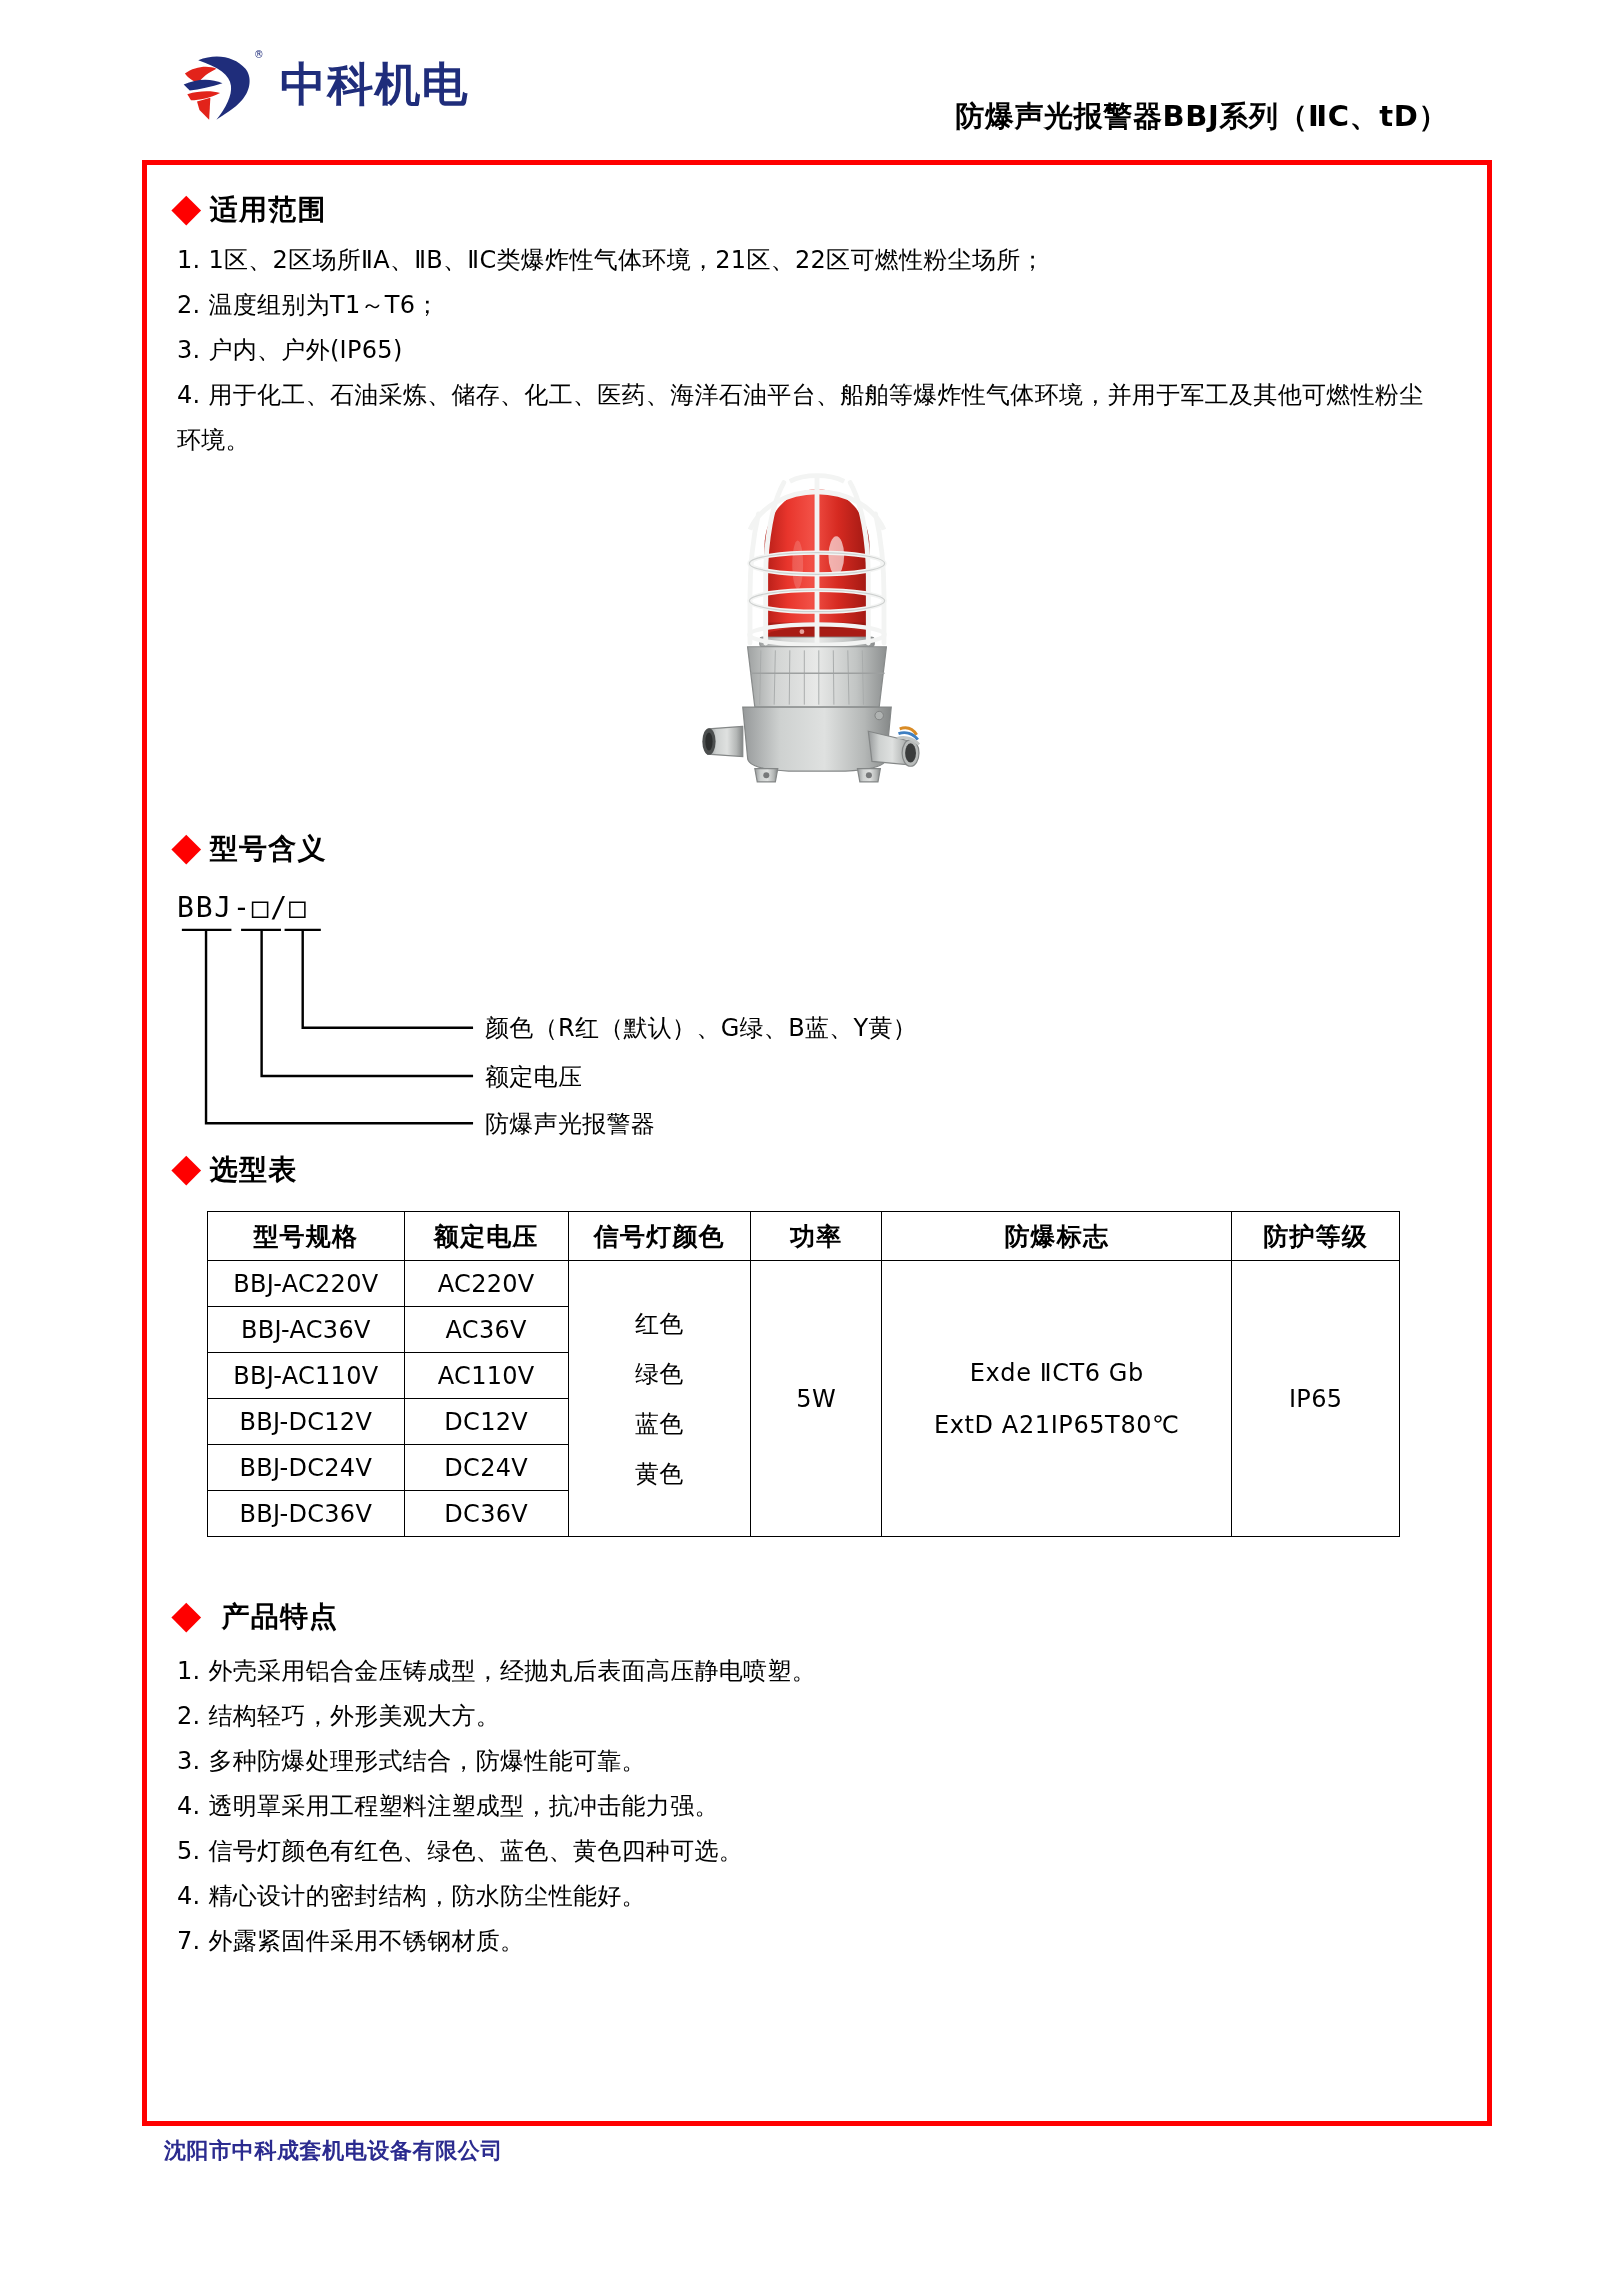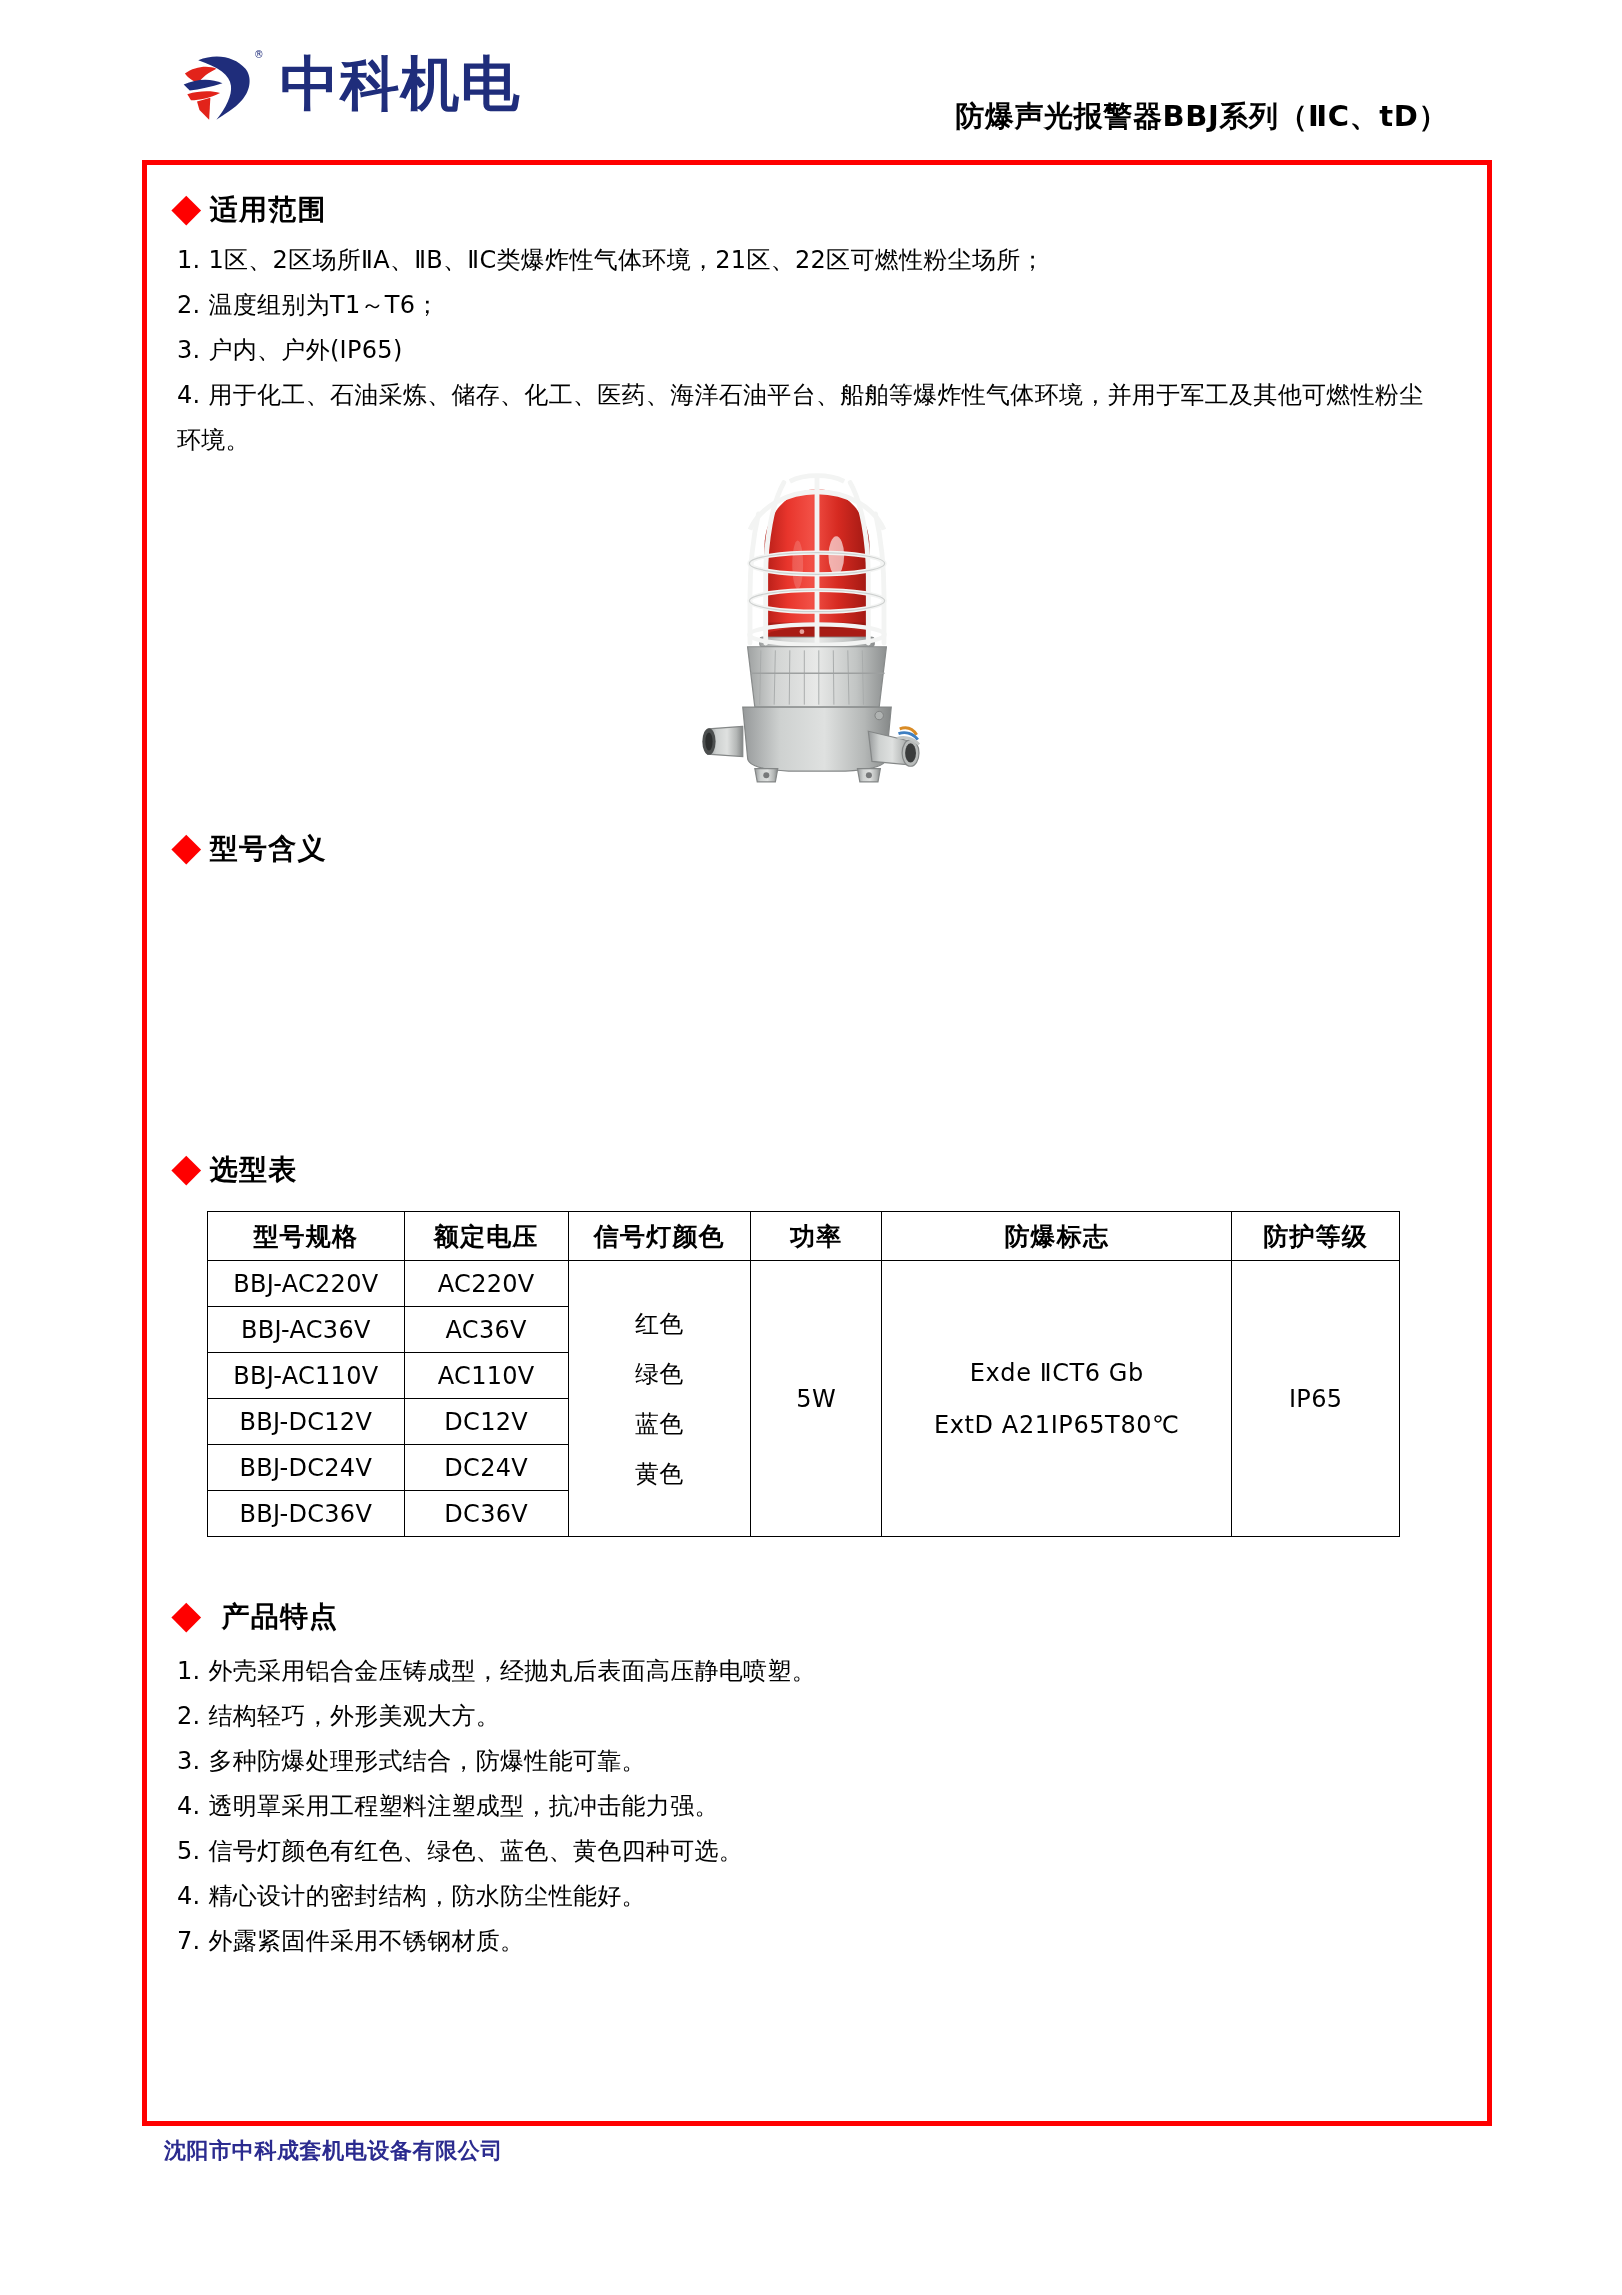--- a/index.html
+++ b/index.html
@@ -29,21 +29,21 @@
     width: 375px; height: 85px;
   }
   #logo-mark {
     position: absolute;
     left: 0; top: 0;
     width: 103px; height: 85px;
   }
   #logo-text {
     position: absolute;
     left: 106px; top: 6px;
-    font-size: 59px;
+    font-size: 46px;
     font-weight: bold;
     letter-spacing: 1.2px;
     color: #1f2d7b;
     line-height: 72px;
     white-space: nowrap;
     font-family: "DejaVu Sans", sans-serif;
   }
   #header-title {
     position: absolute;
     right: 175px;
@@ -337,20 +337,42 @@
 
       <circle cx="318" cy="430" r="7" fill="#b0b3b2" stroke="#7f8282" stroke-width="1.6"></circle>
     </svg>
   </div>
 
   <div id="sec-model" class="section-head">
     <span class="diamond"></span>
     <span>型号含义</span>
   </div>
 
+  <div id="model-diagram">
+    <div id="model-code">BBJ-□/□</div>
+
+    <svg style="position:absolute;left:0;top:35px;width:1027px;height:224px;" viewBox="0 0 1700 370" xmlns="http://www.w3.org/2000/svg">
+      <g stroke="#000000" stroke-width="4" fill="none">
+
+        <line x1="18" y1="6" x2="100" y2="6"></line>
+        <line x1="116" y1="6" x2="182" y2="6"></line>
+        <line x1="188" y1="6" x2="248" y2="6"></line>
+
+        <path d="M218 6 L218 168 L500 168"></path>
+
+        <path d="M150 6 L150 248 L500 248"></path>
+
+        <path d="M58 6 L58 326 L500 326"></path>
+      </g>
+    </svg>
+
+    <div class="leader-label" style="left:314px; top:121px;">颜色（R红（默认）、G绿、B蓝、Y黄）</div>
+    <div class="leader-label" style="left:314px; top:170px;">额定电压</div>
+    <div class="leader-label" style="left:314px; top:217px;">防爆声光报警器</div>
+  </div>
 
   <div id="sec-table" class="section-head">
     <span class="diamond"></span>
     <span>选型表</span>
   </div>
 
   <div id="table-wrap">
     <table class="sel">
       <colgroup>
         <col style="width:163px">

